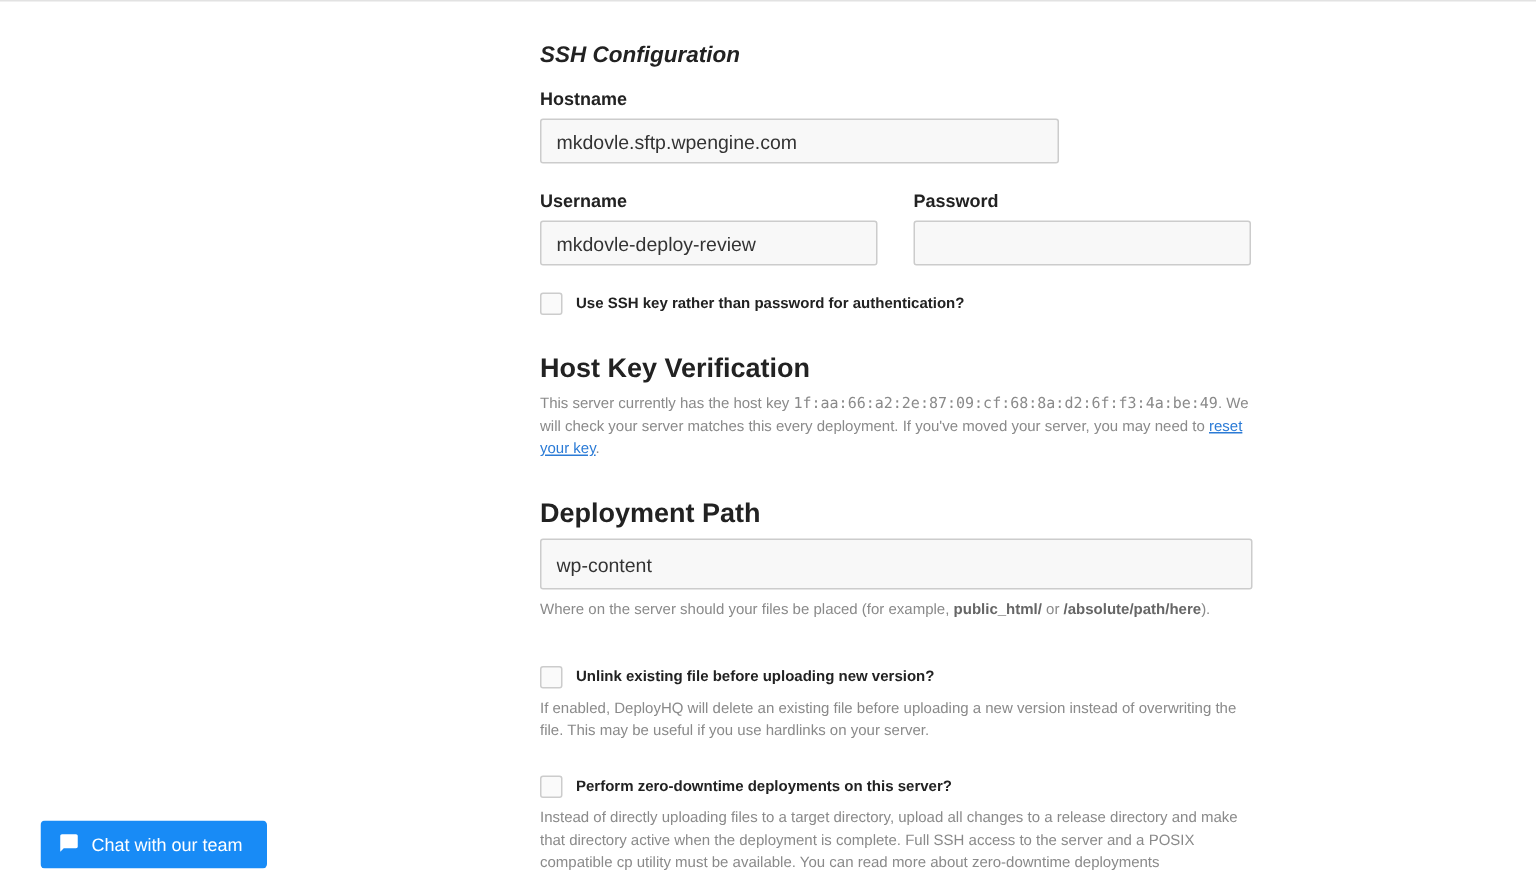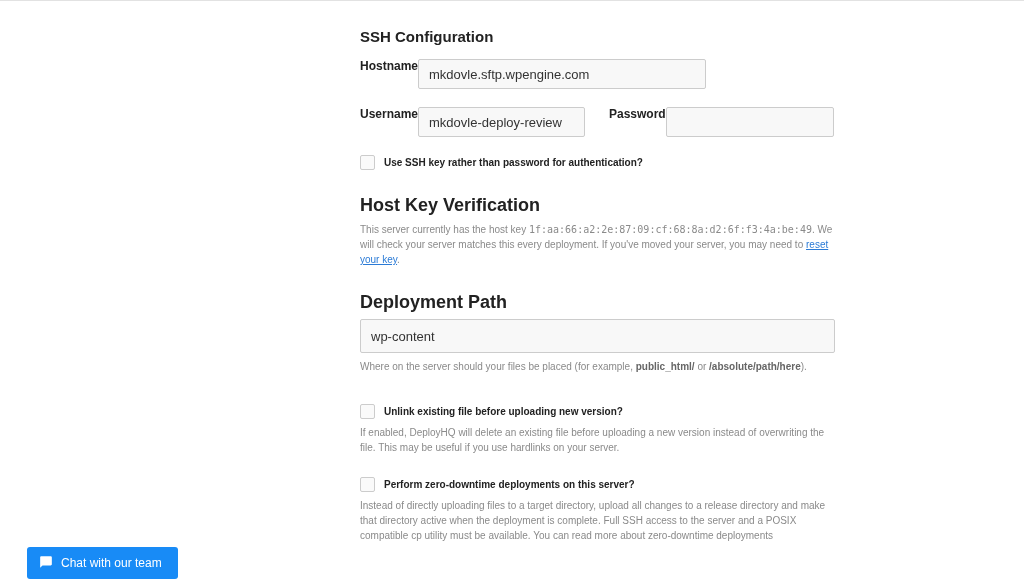--- a/index.html
+++ b/index.html
@@ -17,27 +17,28 @@
       width: 100%;
       padding-left: 360px;
       padding-right: 190px;
       padding-top: 27px;
     }
     .section-heading {
       font-size: 15px;
       font-weight: 600;
       color: #222;
       margin-bottom: 14px;
+      font-style: italic;
     }
     .form-row {
       display: flex;
       gap: 24px;
       margin-bottom: 18px;
     }
-    .form-group { display: flex; flex-direction: row; }
+    .form-group { display: flex; flex-direction: column; }
     .fg-hostname { flex: 0 0 346px; }
     .fg-port { flex: 0 0 105px; }
     .fg-half { flex: 0 0 225px; }
     .field-label {
       font-size: 12px;
       font-weight: 600;
       color: #222;
       margin-bottom: 6px;
     }
     .text-input {

